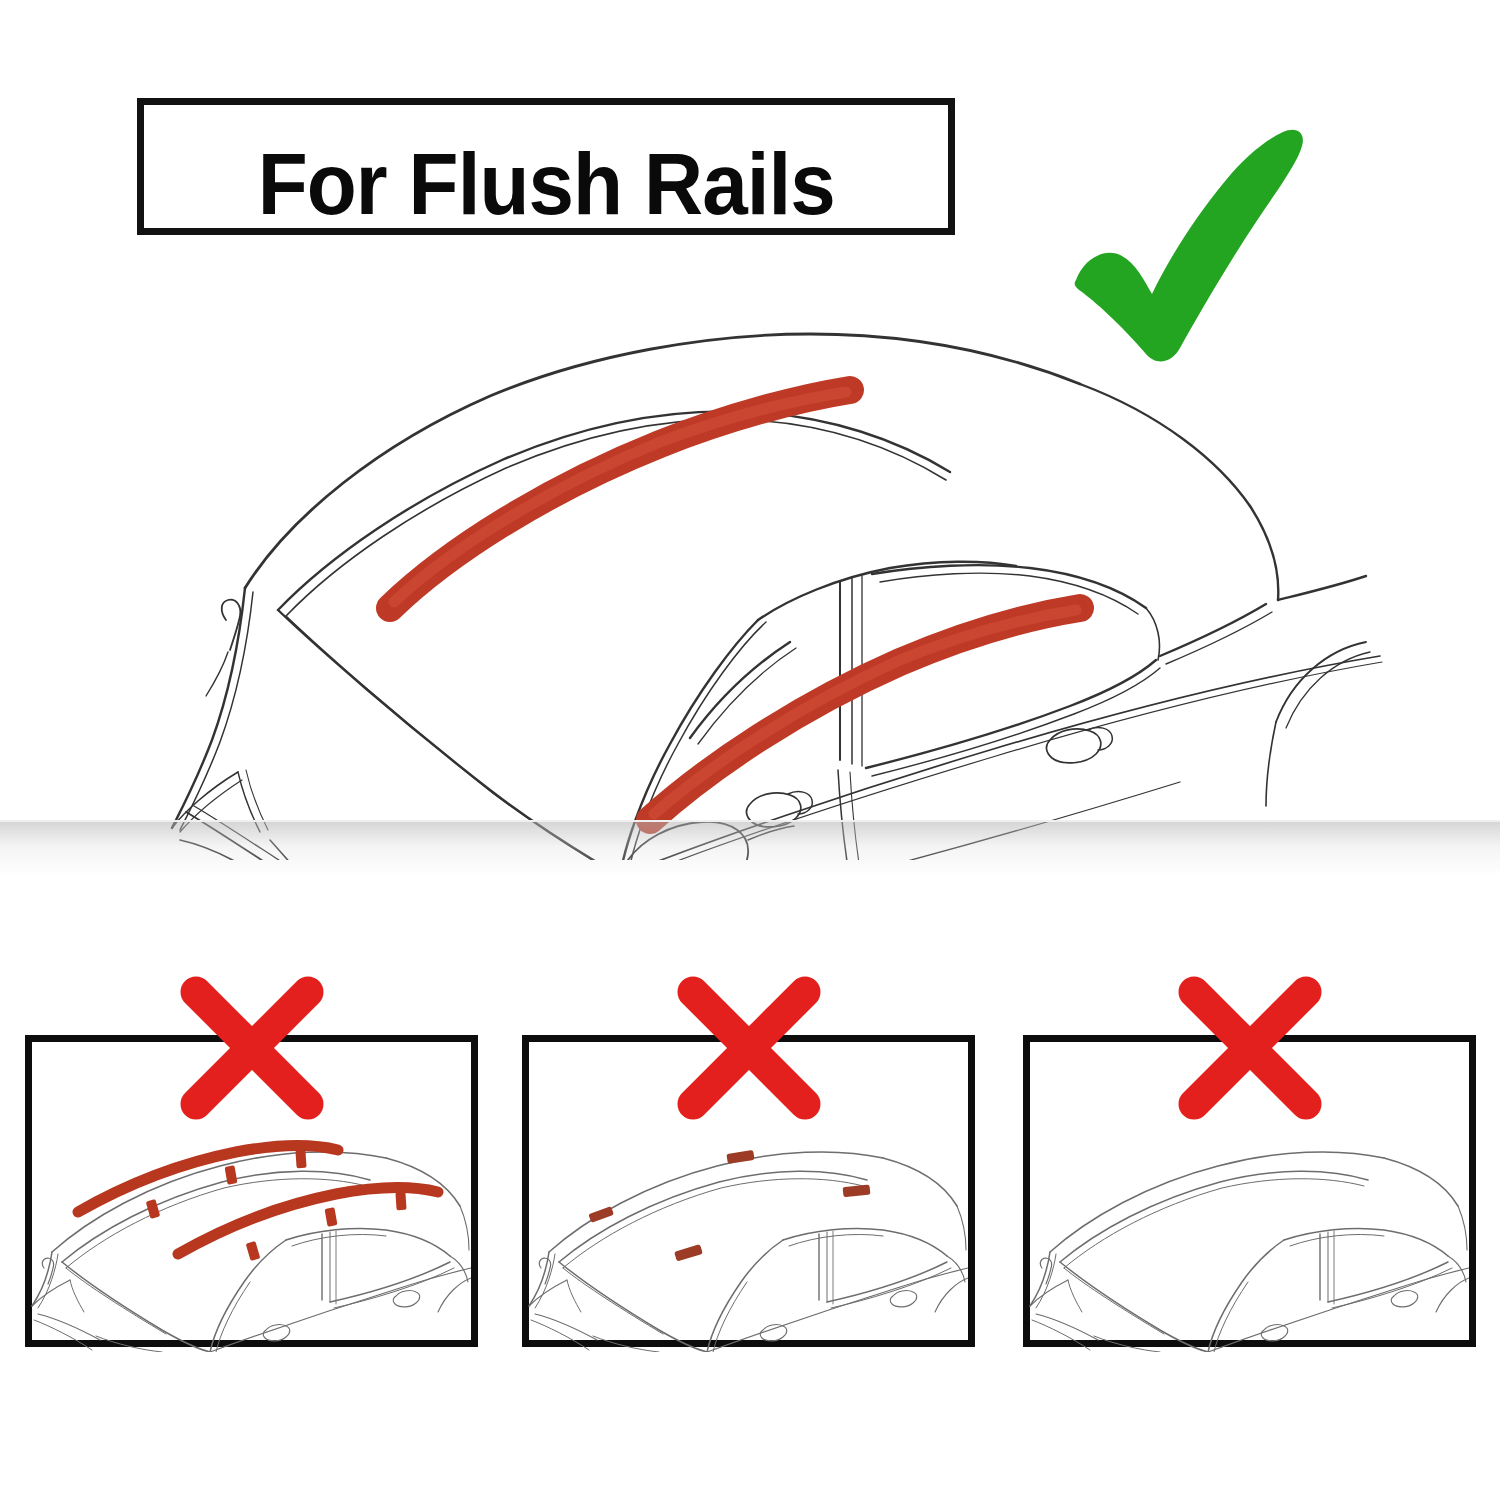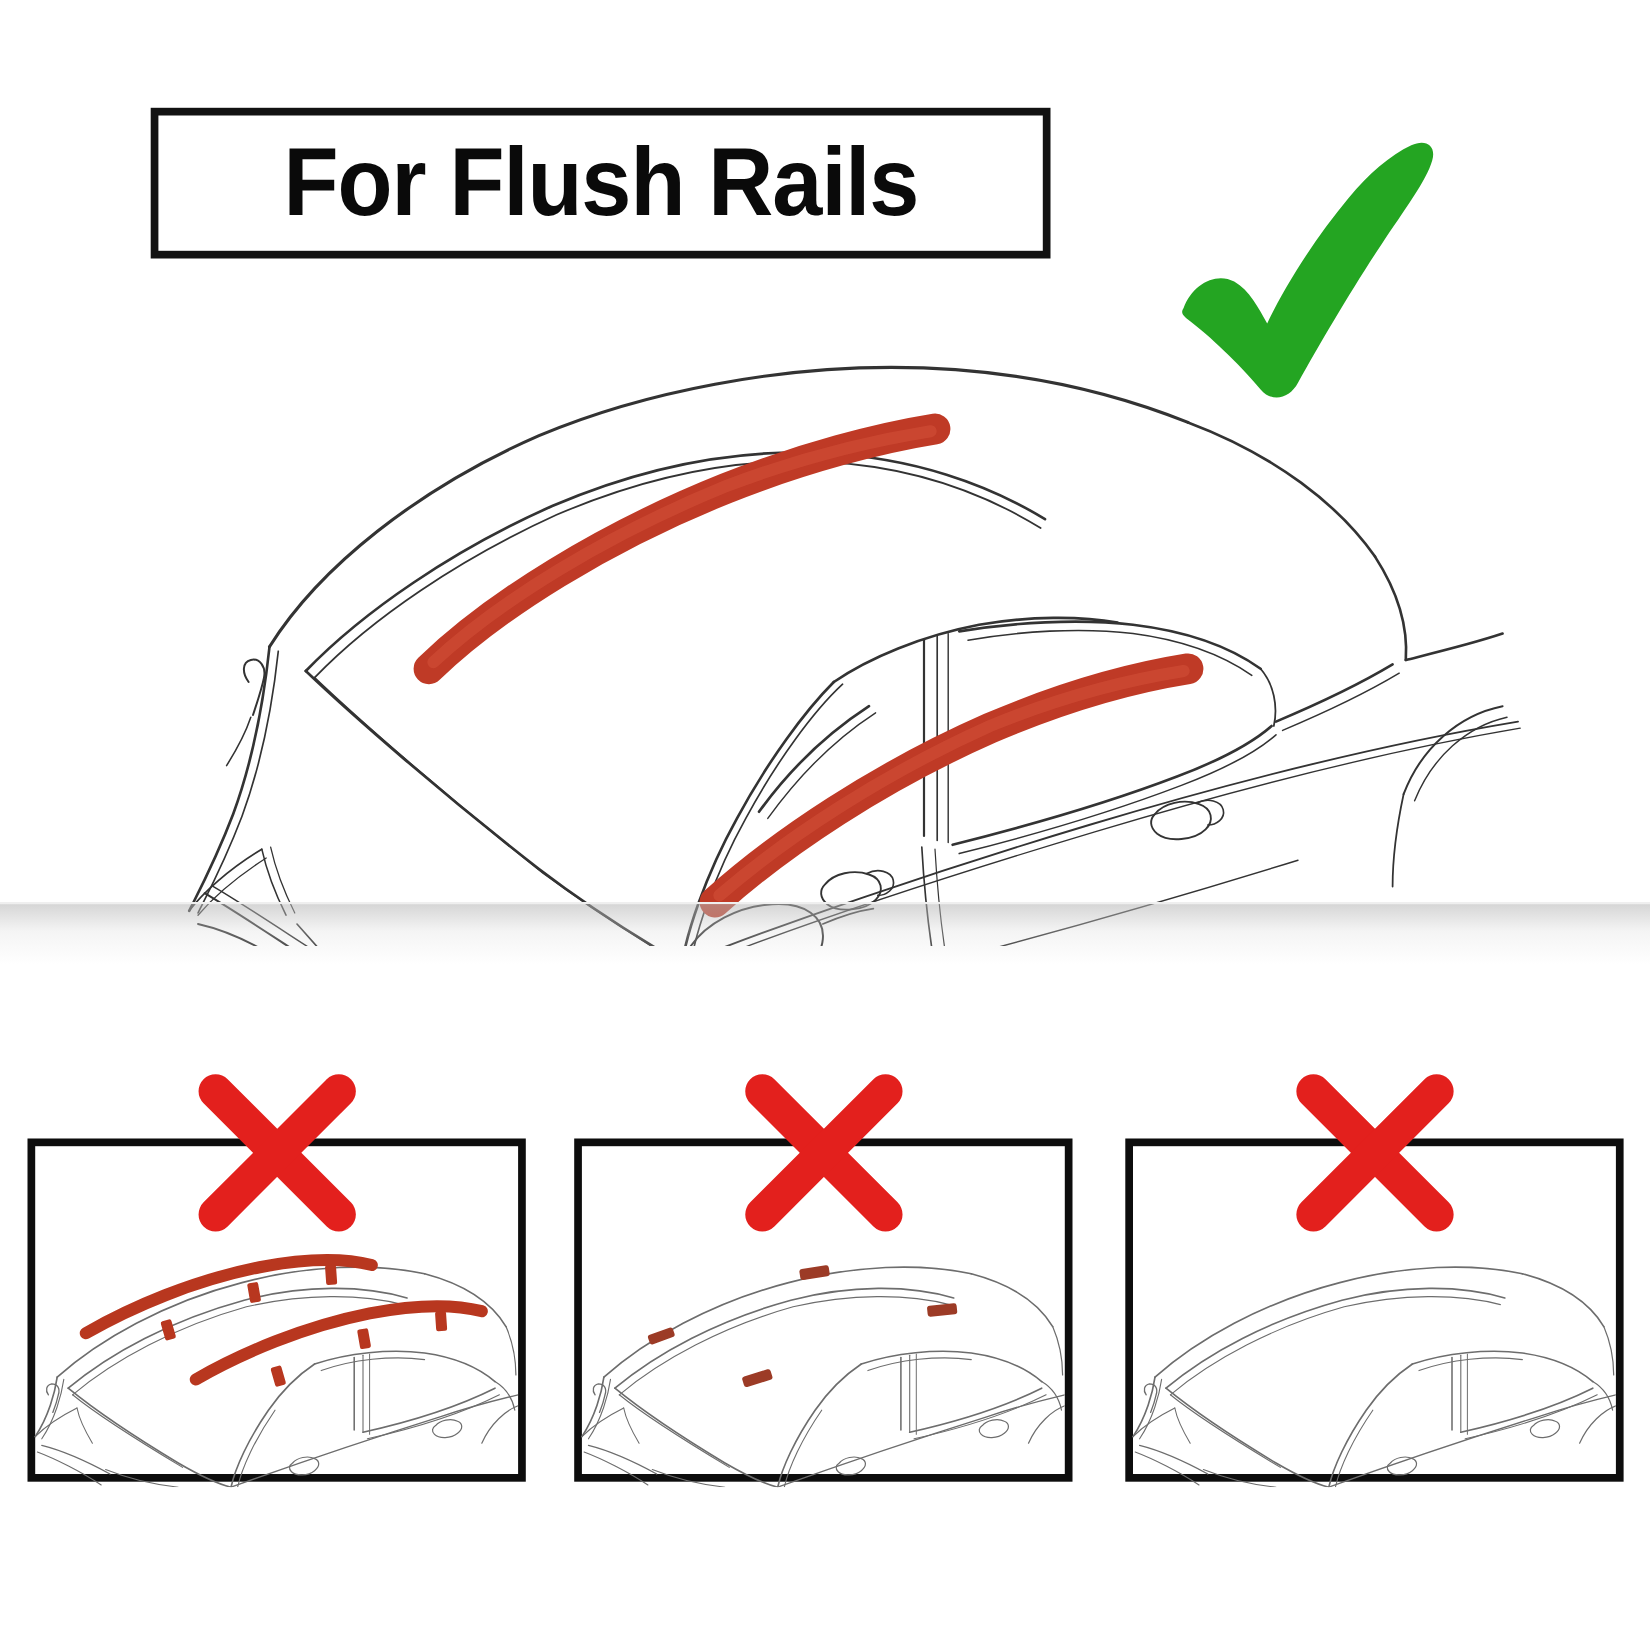--- a/index.html
+++ b/index.html
@@ -20,21 +20,21 @@
   #title-plate {
     position: absolute;
     left: 137px;
     top: 98px;
     width: 818px;
     height: 137px;
     box-sizing: border-box;
     border: 7px solid #121212;
     background: #ffffff;
     display: flex;
-    align-items: center;
+    align-items: flex-end;
     justify-content: center;
   }
   #title-text {
     font-family: "Liberation Sans Narrow", "Liberation Sans", sans-serif;
     font-weight: bold;
     font-size: 88px;
     line-height: 1;
     letter-spacing: -1px;
     color: #0a0a0a;
     transform: scaleX(0.93);

